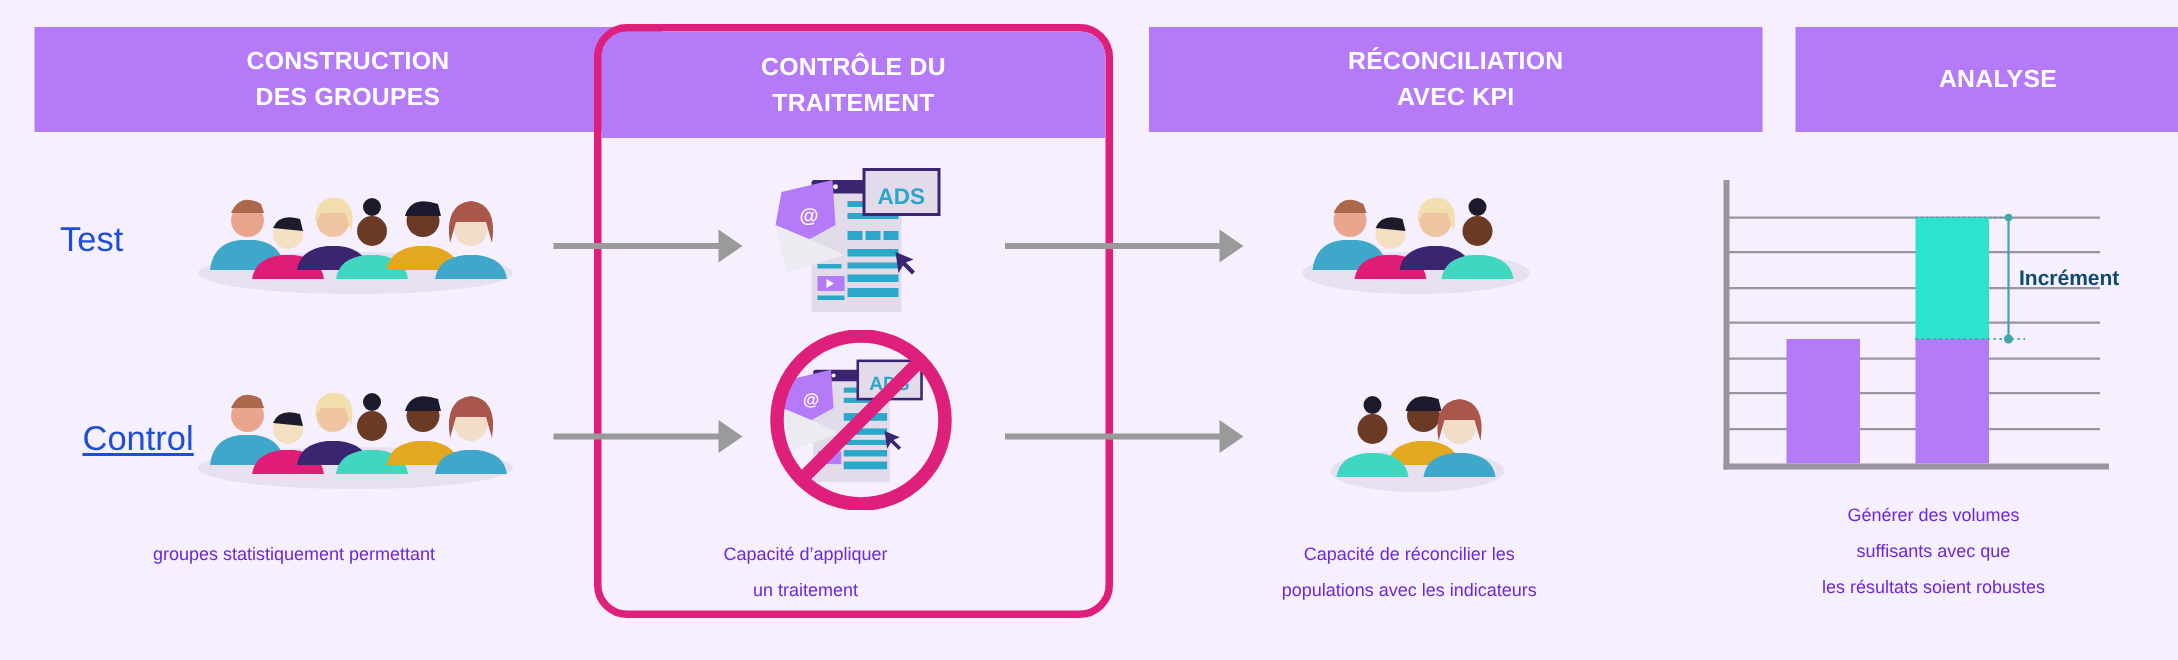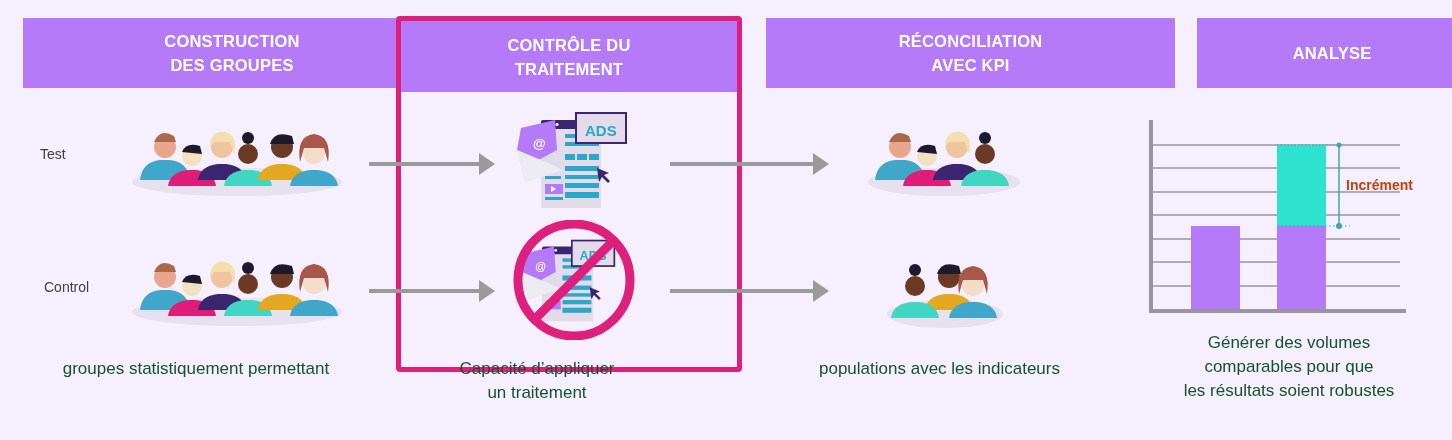--- a/index.html
+++ b/index.html
@@ -12,41 +12,41 @@
   .abs { position: absolute; }
   .header {
     position: absolute; top: 18px; height: 70px;
     background: #b47af7; color: #fff;
     display: flex; align-items: center; justify-content: center;
     text-align: center; font-weight: bold; font-size: 16.5px; line-height: 24px;
     letter-spacing: 0.2px;
   }
   .header span { display: block; }
   .highlight-box {
-    position: absolute; left: 396px; top: 16px; width: 346px; height: 356px;
-    border: 5px solid #de1f7b; border-radius: 4px; box-sizing: border-box;
+    position: absolute; left: 396px; top: 16px; width: 346px; height: 396px;
+    border: 5px solid #de1f7b; border-radius: 22px; box-sizing: border-box;
     overflow: hidden;
   }
   .highlight-box .header { position: absolute; left: 0; top: 0; width: 100%; height: 71px; }
   .row-label {
-    position: absolute; font-size: 14px; color: #404040;
+    position: absolute; font-size: 23px; color: #1d4ed8;
   }
   .desc {
-    position: absolute; text-align: center; color: #14532d;
-    font-size: 17px; line-height: 24px;
+    position: absolute; text-align: center; color: #6d28d9;
+    font-size: 12px; line-height: 24px;
   }
   .desc span { display: block; }
   .arrow { position: absolute; height: 4px; background: #9a9a9a; }
   .arrow::after {
     content: ""; position: absolute; right: -14px; top: -9px;
     border-left: 16px solid #9a9a9a; border-top: 11px solid transparent; border-bottom: 11px solid transparent;
   }
   .people { position: absolute; }
   .chart { position: absolute; left: 1140px; top: 115px; width: 290px; height: 200px; }
-  .incr-label { position: absolute; color: #c2410c; font-weight: bold; font-size: 14px; }
+  .incr-label { position: absolute; color: #0c4a6e; font-weight: bold; font-size: 14px; }
 </style>
 </head>
 <body>
 
 <div class="header" style="left:23px; width:418px;">
   <div>
     <span>CONSTRUCTION</span>
     <span>DES GROUPES</span>
   </div>
 </div>
@@ -65,21 +65,21 @@
     <span>RÉCONCILIATION</span>
     <span>AVEC KPI</span>
   </div>
 </div>
 
 <div class="header" style="left:1197px; width:270px;">
   <span>ANALYSE</span>
 </div>
 
 <div class="row-label" style="left:40px; top:146px;">Test</div>
-<div class="row-label" style="left:44px; top:279px;">Control</div>
+<div class="row-label" style="left:55px; top:279px;text-decoration:underline;">Control</div>
 
 <svg class="people" style="left:130px; top:122px;" width="215" height="75" viewBox="0 0 215 75">
   <ellipse cx="107" cy="60" rx="105" ry="14" fill="#e6e0ef"></ellipse>
   <g>
     <path d="M10 58 Q12 40 30 38 L40 38 Q58 40 60 58 Z" fill="#3fa7c9"></path>
     <circle cx="35" cy="25" r="11" fill="#e9a58e"></circle>
       <path d="M24 20 Q30 6 44 14 L46 20 L24 20 Z" fill="#a9694a"></path>
     <path d="M38 64 Q40 50 58 48 L66 48 Q84 50 86 64 Z" fill="#e01d76"></path>
     <circle cx="62" cy="34" r="10" fill="#f2e0c0"></circle>
       <path d="M52 30 Q56 20 70 24 L72 32 L52 30 Z" fill="#1e1a2e"></path>
@@ -237,19 +237,20 @@
 <div class="incr-label" style="left:1346px; top:177px;">Incrément</div>
 
 <div class="desc" style="left:10px; width:372px; top:357px;">
   <span>groupes statistiquement permettant</span>
 </div>
 <div class="desc" style="left:396px; width:282px; top:357px;">
   <span>Capacité d’appliquer</span>
   <span>un traitement</span>
 </div>
 <div class="desc" style="left:766px; width:347px; top:357px;">
+  <span>Capacité de réconcilier les</span>
   <span>populations avec les indicateurs</span>
 </div>
 <div class="desc" style="left:1138px; width:302px; top:331px;">
   <span>Générer des volumes</span>
-  <span>comparables pour que</span>
+  <span>suffisants avec que</span>
   <span>les résultats soient robustes</span>
 </div>
 
 </body></html>

